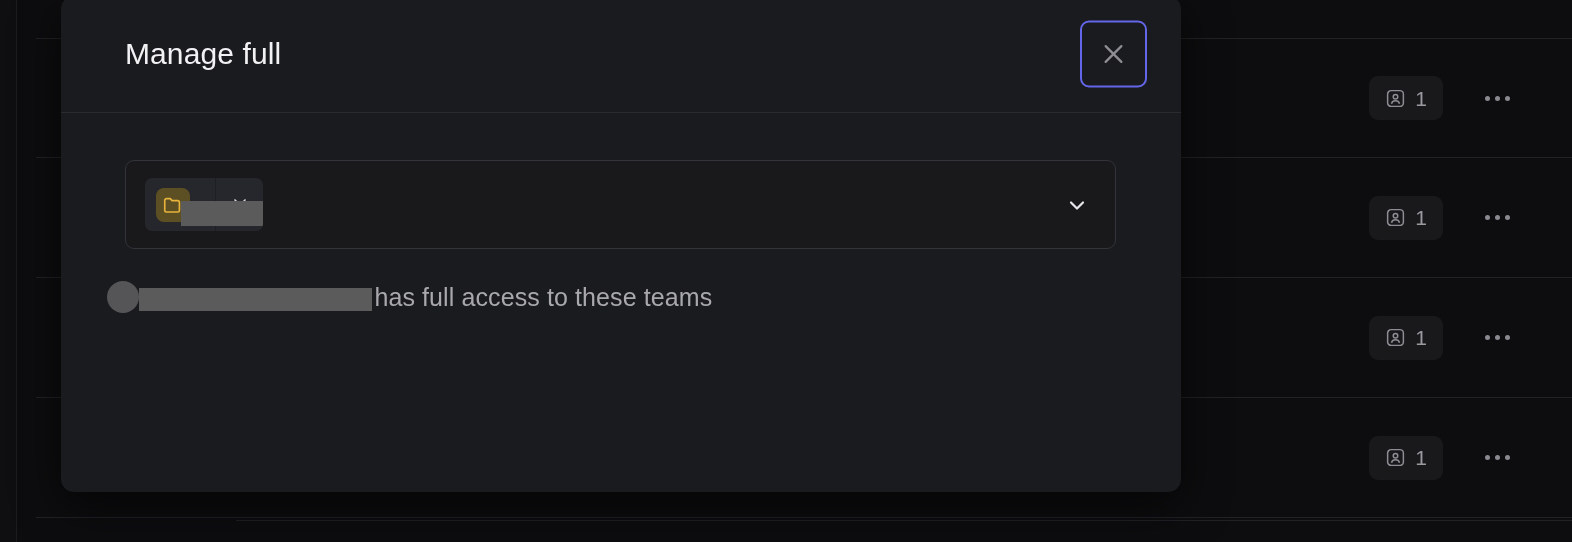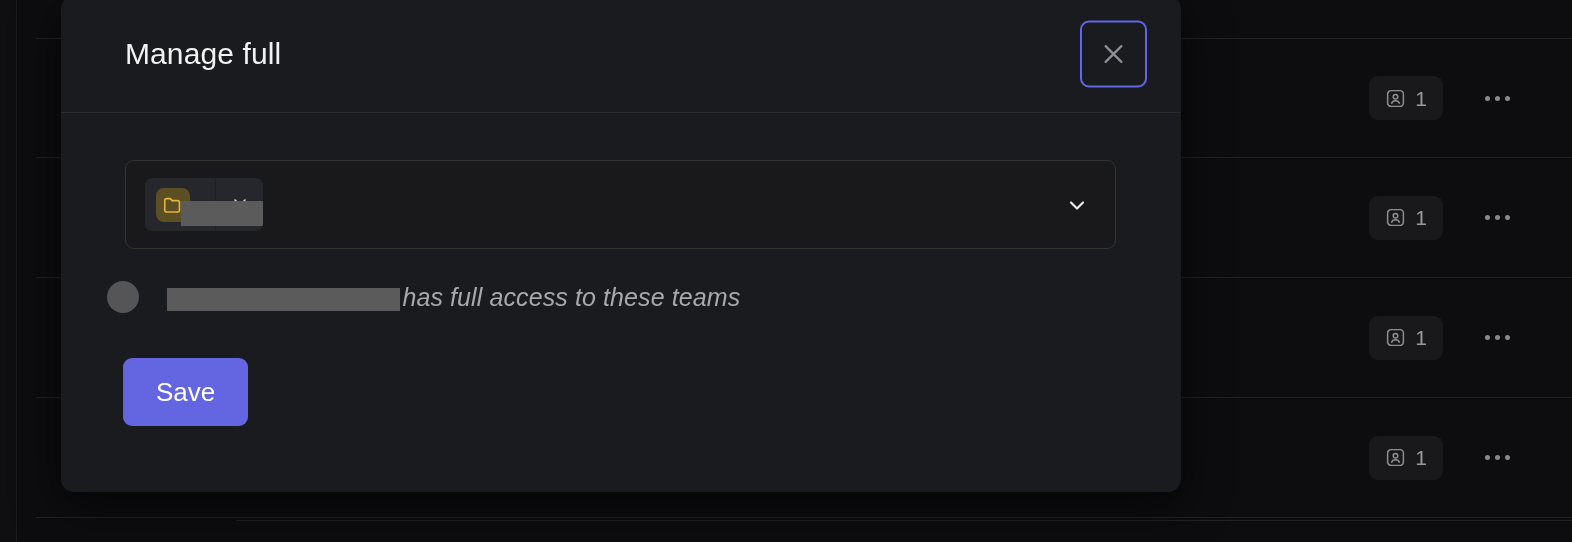--- a/index.html
+++ b/index.html
@@ -250,24 +250,23 @@
     top: 50%;
     transform: translateY(-50%);
     cursor: pointer;
   }
   #select-chevron svg { width: 24px; height: 24px; display: block; }
 
   
   #access-note {
     display: flex;
     align-items: center;
-    gap: 28px;
+    gap: 0;
     margin-top: 32px;
     margin-left: -18px;
-    font-style: italic;
   }
   #access-avatar {
     width: 32px; height: 32px;
     border-radius: 50%;
     background: #555558;
     flex: none;
   }
   #access-text-wrap { position: relative; }
   #access-text {
     color: #a8a8ad;
@@ -437,15 +436,14 @@
 
     <div id="access-note">
       <div id="access-avatar"></div>
       <div id="access-text-wrap">
         <span id="access-text">
           <span></span><span style="visibility:hidden">Maaak Bellaglaanae&nbsp;</span><span>has full access to these teams</span>
         </span>
       </div>
     </div>
 
-    <button id="save-button">Save</button>
   </div>
 </div>
 
 </body></html>

